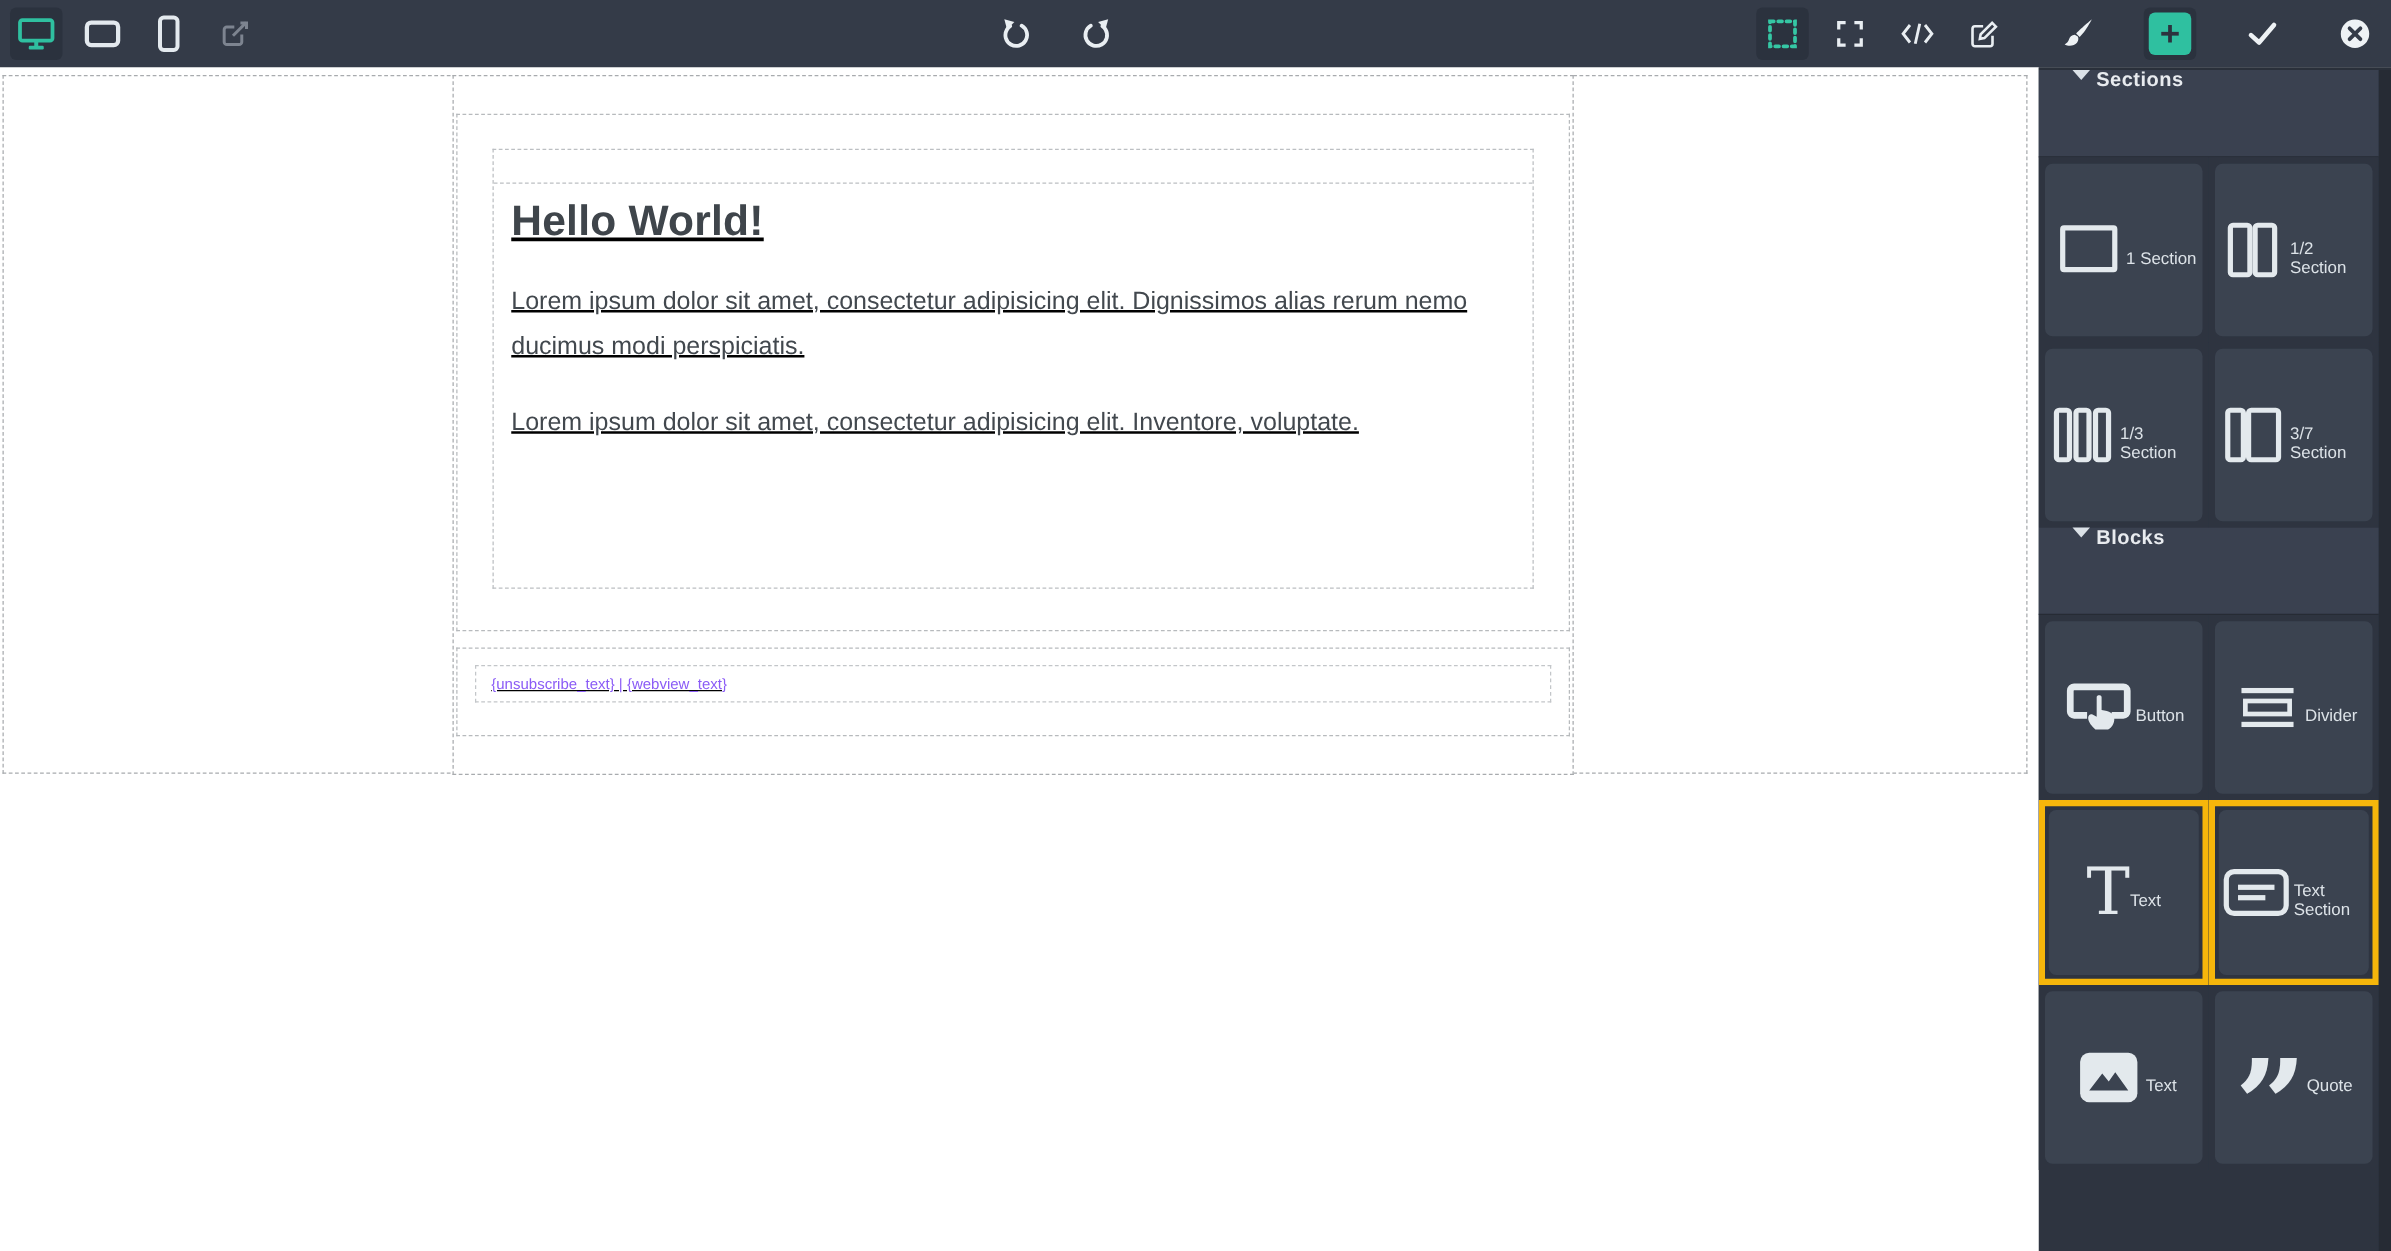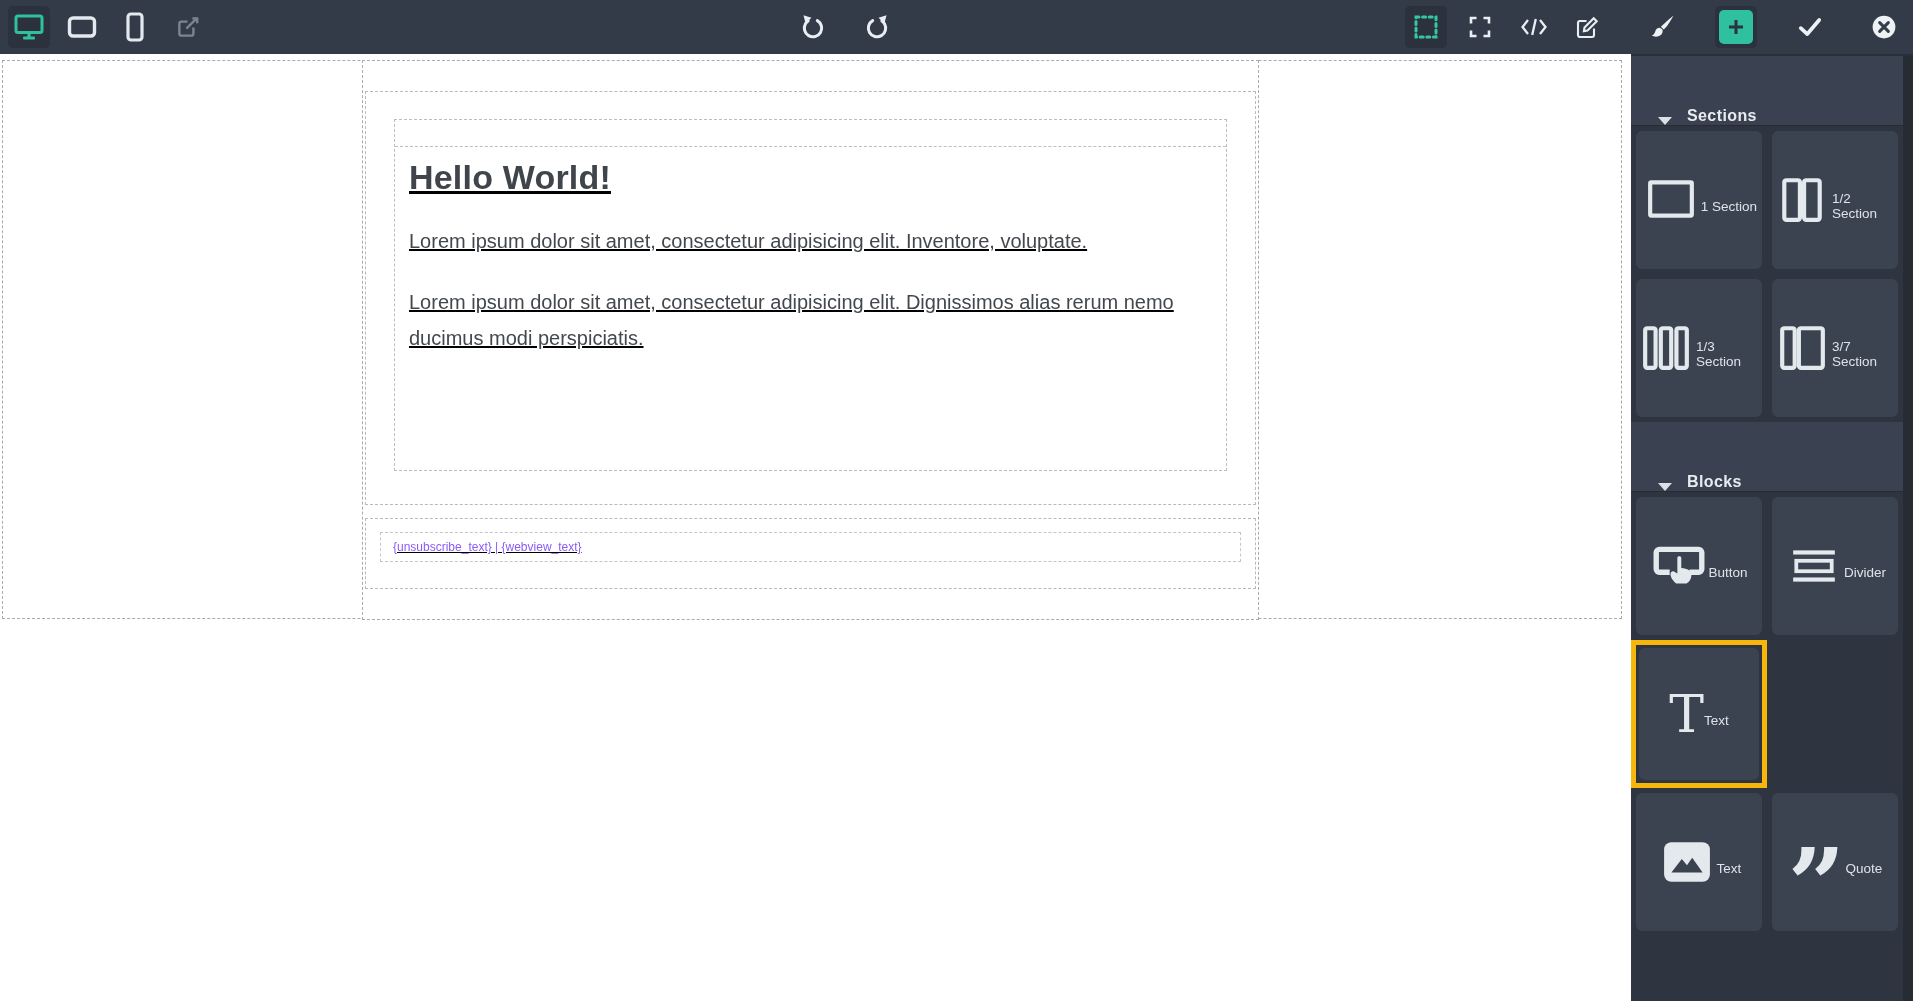--- a/index.html
+++ b/index.html
@@ -35,21 +35,21 @@
   .text-spacer { height:27px; border-bottom:1px dashed #bcbfc2; margin:0 -14px; }
   .mail-h1 { margin:11px 0 26px 0; font-size:34px; font-weight:bold; color:#3f454b; letter-spacing:0.2px; }
   .mail-p  { margin:0 0 25px 0; font-size:20px; line-height:36px; color:#42484e; }
   .sec-footer { margin-top:13px; height:71px; padding:13px 14px; }
   .unsub-box { border:1px dashed #c3c6c9; height:30px; display:flex; align-items:center;
                padding-left:12px; font-size:12px; color:#8b5cf6; }
 
   
   .sidebar { position:relative; width:282px; background:#2e3440; border-top:2px solid #2a303a; }
   .sb-inner { width:272px; }
-  .sb-header { height:70px; display:flex; align-items:flex-end; gap:15px; padding-left:27px;
+  .sb-header { height:70px; display:flex; align-items:flex-start; gap:5px; padding-left:27px;
                background:#3a4150; border-bottom:1px solid #262b34; cursor:pointer; }
   .caret { width:0; height:0; border-left:7px solid transparent; border-right:7px solid transparent;
            border-top:8px solid #dbe1e7; }
   .sb-title { color:#e8ebef; font-size:16px; font-weight:bold; letter-spacing:0.4px; }
   .srow { display:flex; }
   .cell { width:136px; height:148px; padding:5px; background:#2e3440; cursor:pointer; }
   .cell.hl { box-shadow: inset 0 0 0 5px #f6b60b; padding:8px; }
   .tile { width:100%; height:100%; background:#3b4350; border-radius:6px;
           display:flex; flex-direction:row; align-items:center; justify-content:center; }
   .tile-icon { height:62px; display:flex; align-items:center; justify-content:center; }
@@ -196,22 +196,22 @@
 <div class="main">
 
   <div class="canvas">
     <div class="mail-body">
       <div class="mail-container">
 
         <div class="mail-section sec-text">
           <div class="text-block">
             <div class="text-spacer"></div>
             <h1 class="mail-h1">Hello World!</h1>
+            <p class="mail-p">Lorem ipsum dolor sit amet, consectetur adipisicing elit. Dignissimos alias rerum nemo ducimus modi perspiciatis.</p>
             <p class="mail-p">Lorem ipsum dolor sit amet, consectetur adipisicing elit. Inventore, voluptate.</p>
-            <p class="mail-p">Lorem ipsum dolor sit amet, consectetur adipisicing elit. Dignissimos alias rerum nemo ducimus modi perspiciatis.</p>
           </div>
         </div>
 
         <div class="mail-section sec-footer">
           <div class="unsub-box">{unsubscribe_text} | {webview_text}</div>
         </div>
 
       </div>
     </div>
   </div>
@@ -307,20 +307,32 @@
 
       <div class="srow">
         <div class="cell hl">
           <div class="tile">
             <span class="tile-icon">
               <span class="serifT">T</span>
             </span>
             <span class="tile-label">Text</span>
           </div>
         </div>
+        <div class="cell hl">
+          <div class="tile">
+            <span class="tile-icon">
+              <svg width="60" height="50" viewBox="0 0 56 48">
+                <rect x="5" y="8" width="46" height="32" rx="6" fill="none" stroke="#e3e9ed" stroke-width="4"></rect>
+                <rect x="14" y="18" width="28" height="4" fill="#e3e9ed"></rect>
+                <rect x="14" y="26" width="21" height="4" fill="#e3e9ed"></rect>
+              </svg>
+            </span>
+            <span class="tile-label">Text Section</span>
+          </div>
+        </div>
       </div>
 
       <div class="srow">
         <div class="cell">
           <div class="tile">
             <span class="tile-icon">
               <svg width="60" height="50" viewBox="0 0 56 48">
                 <rect x="6" y="5" width="44" height="38" rx="7" fill="#e3e9ed"></rect>
                 <polygon points="13,34 23,21 28,27 33,20 43,34" fill="#3b4350"></polygon>
               </svg>

